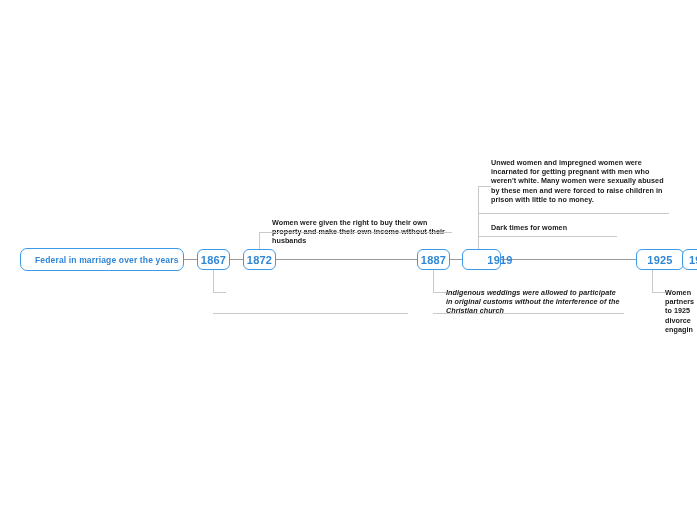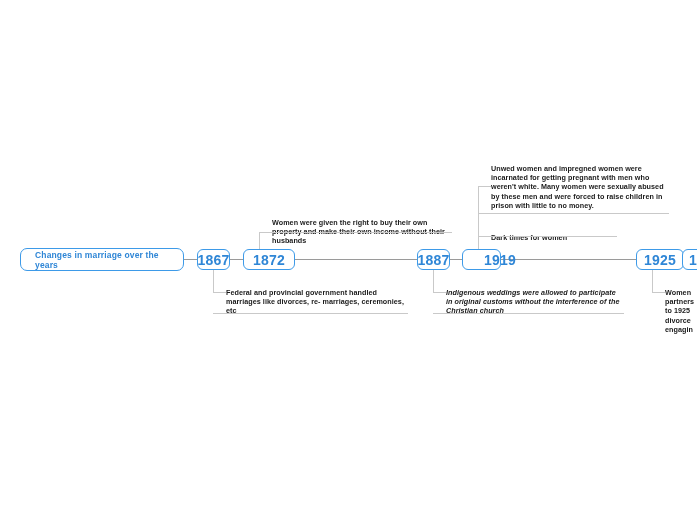--- a/index.html
+++ b/index.html
@@ -28,21 +28,21 @@
     display:flex;align-items:center;
     padding-left:14px;
   }
   .year-node{
     position:absolute;
     box-sizing:border-box;
     border:1.5px solid #3d9ae8;
     border-radius:6px;
     background:#ffffff;
     color:#2f86d6;
-    font-size:14px;
+    font-size:11px;
     font-weight:bold;
     letter-spacing:.2px;
     display:flex;align-items:center;justify-content:center;
   }
 
   
   .callout{position:absolute;}
   .callout-text{
     font-size:7.2px;
     font-weight:bold;
@@ -61,35 +61,32 @@
 <div id="canvas">
 
   <div class="spine" style="left:184px;top:259px;width:13px;"></div>
   <div class="spine" style="left:230px;top:259px;width:13px;"></div>
   <div class="spine" style="left:275px;top:259px;width:142px;"></div>
   <div class="spine" style="left:449px;top:259px;width:13px;"></div>
   <div class="spine" style="left:496px;top:259px;width:140px;"></div>
   <div class="spine" style="left:669px;top:259px;width:13px;"></div>
 
   <div class="root-node" style="left:20px;top:248px;width:164px;height:23px;">
-    <span>Changes in marriage over the years</span>
+    <span>Federal in marriage over the years</span>
   </div>
 
   <div class="year-node" style="left:197px;top:249px;width:33px;height:21px;">
     <span>1867</span>
   </div>
 
   <div class="stem-v" style="left:213px;top:270px;height:22px;"></div>
   <div class="stem-h" style="left:213px;top:292px;width:13px;"></div>
-  <div class="callout" style="left:226px;top:288px;width:182px;">
-    <div class="callout-text">Federal and provincial government handled marriages like divorces, re- marriages, ceremonies, etc</div>
-  </div>
   <div class="rule" style="left:213px;top:313px;width:195px;"></div>
 
-  <div class="year-node" style="left:243px;top:249px;width:52px;height:21px;">
+  <div class="year-node" style="left:243px;top:249px;width:33px;height:21px;">
     <span>1872</span>
   </div>
 
   <div class="stem-v" style="left:259px;top:232px;height:17px;"></div>
   <div class="stem-h" style="left:259px;top:232px;width:13px;"></div>
   <div class="callout" style="left:272px;top:218px;width:180px;">
     <div class="callout-text">Women were given the right to buy their own property and make their own income without their husbands</div>
   </div>
   <div class="rule" style="left:259px;top:232px;width:193px;"></div>
 
@@ -103,27 +100,27 @@
   </div>
   <div class="rule" style="left:433px;top:313px;width:191px;"></div>
 
   <div class="year-node" style="left:462px;top:249px;width:33px;height:21px;padding-left:37px;">
     <span>1919</span>
   </div>
 
   <div class="stem-v" style="left:478px;top:186px;height:63px;"></div>
 
   <div class="stem-h" style="left:478px;top:186px;width:13px;"></div>
-  <div class="callout" style="left:491px;top:164px;width:178px;">
+  <div class="callout" style="left:491px;top:158px;width:178px;">
     <div class="callout-text">Unwed women and impregned women were incarnated for getting pregnant with men who weren't white. Many women were sexually abused by these men and were forced to raise children in prison with little to no money.</div>
   </div>
   <div class="rule" style="left:478px;top:213px;width:191px;"></div>
 
   <div class="stem-h" style="left:478px;top:236px;width:13px;"></div>
-  <div class="callout" style="left:491px;top:233px;width:178px;">
+  <div class="callout" style="left:491px;top:223px;width:178px;">
     <div class="callout-text">Dark times for women</div>
   </div>
   <div class="rule" style="left:478px;top:236px;width:139px;"></div>
 
   <div class="year-node" style="left:636px;top:249px;width:48px;height:21px;">
     <span>1925</span>
   </div>
   <div class="stem-v" style="left:652px;top:270px;height:22px;"></div>
   <div class="stem-h" style="left:652px;top:292px;width:13px;"></div>
   <div class="callout" style="left:665px;top:288px;width:70px;">

